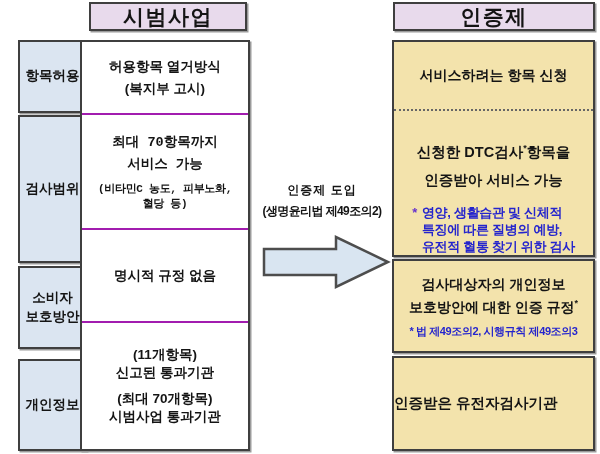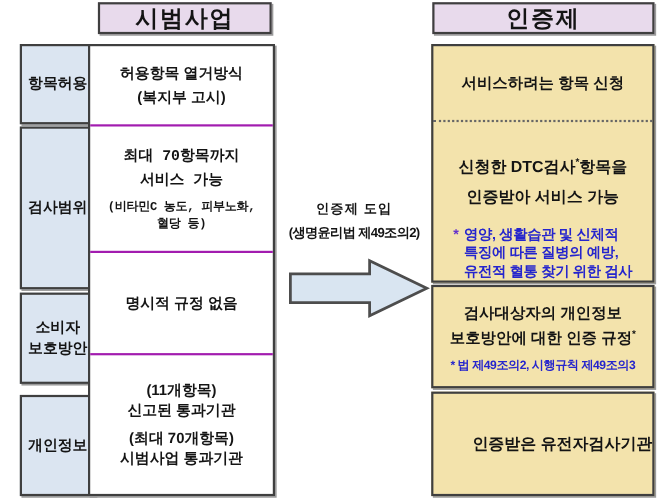--- a/index.html
+++ b/index.html
@@ -52,21 +52,21 @@
   }
   .trans-sub {
     position:absolute; left:246px; top:203px; width:152px; text-align:center;
     font-size:12px; letter-spacing:-0.6px;
   }
   .arrow-wrap { position:absolute; left:258px; top:230px; width:136px; height:64px; }
   
   .cert { background:#f3e3ac; left:392px; width:203px; }
   .boxA { top:40px;  height:217px; display:flex; flex-direction:column; }
   .boxB { top:259px; height:94px;  display:flex; flex-direction:column; align-items:center; justify-content:center; }
-  .boxC { top:356px; height:95px;  display:flex; align-items:center; justify-content:flex-end; font-size:14.5px; }
+  .boxC { top:356px; height:95px;  display:flex; align-items:center; justify-content:flex-start; font-size:14.5px; }
   .cellA1 {
     height:71px; border-bottom:2px dotted #666; box-sizing:border-box;
     display:flex; align-items:center; justify-content:center; font-size:14px;
   }
   .cellA2 {
     flex:1; display:flex; flex-direction:column; align-items:center; justify-content:center; gap:9px;
   }
   .cellA2-main { text-align:center; font-size:14.5px; line-height:1.9;margin-top:28px; }
   .blue-note {
     display:flex; gap:5px; color:#2525cd; font-size:13px; line-height:1.32;

